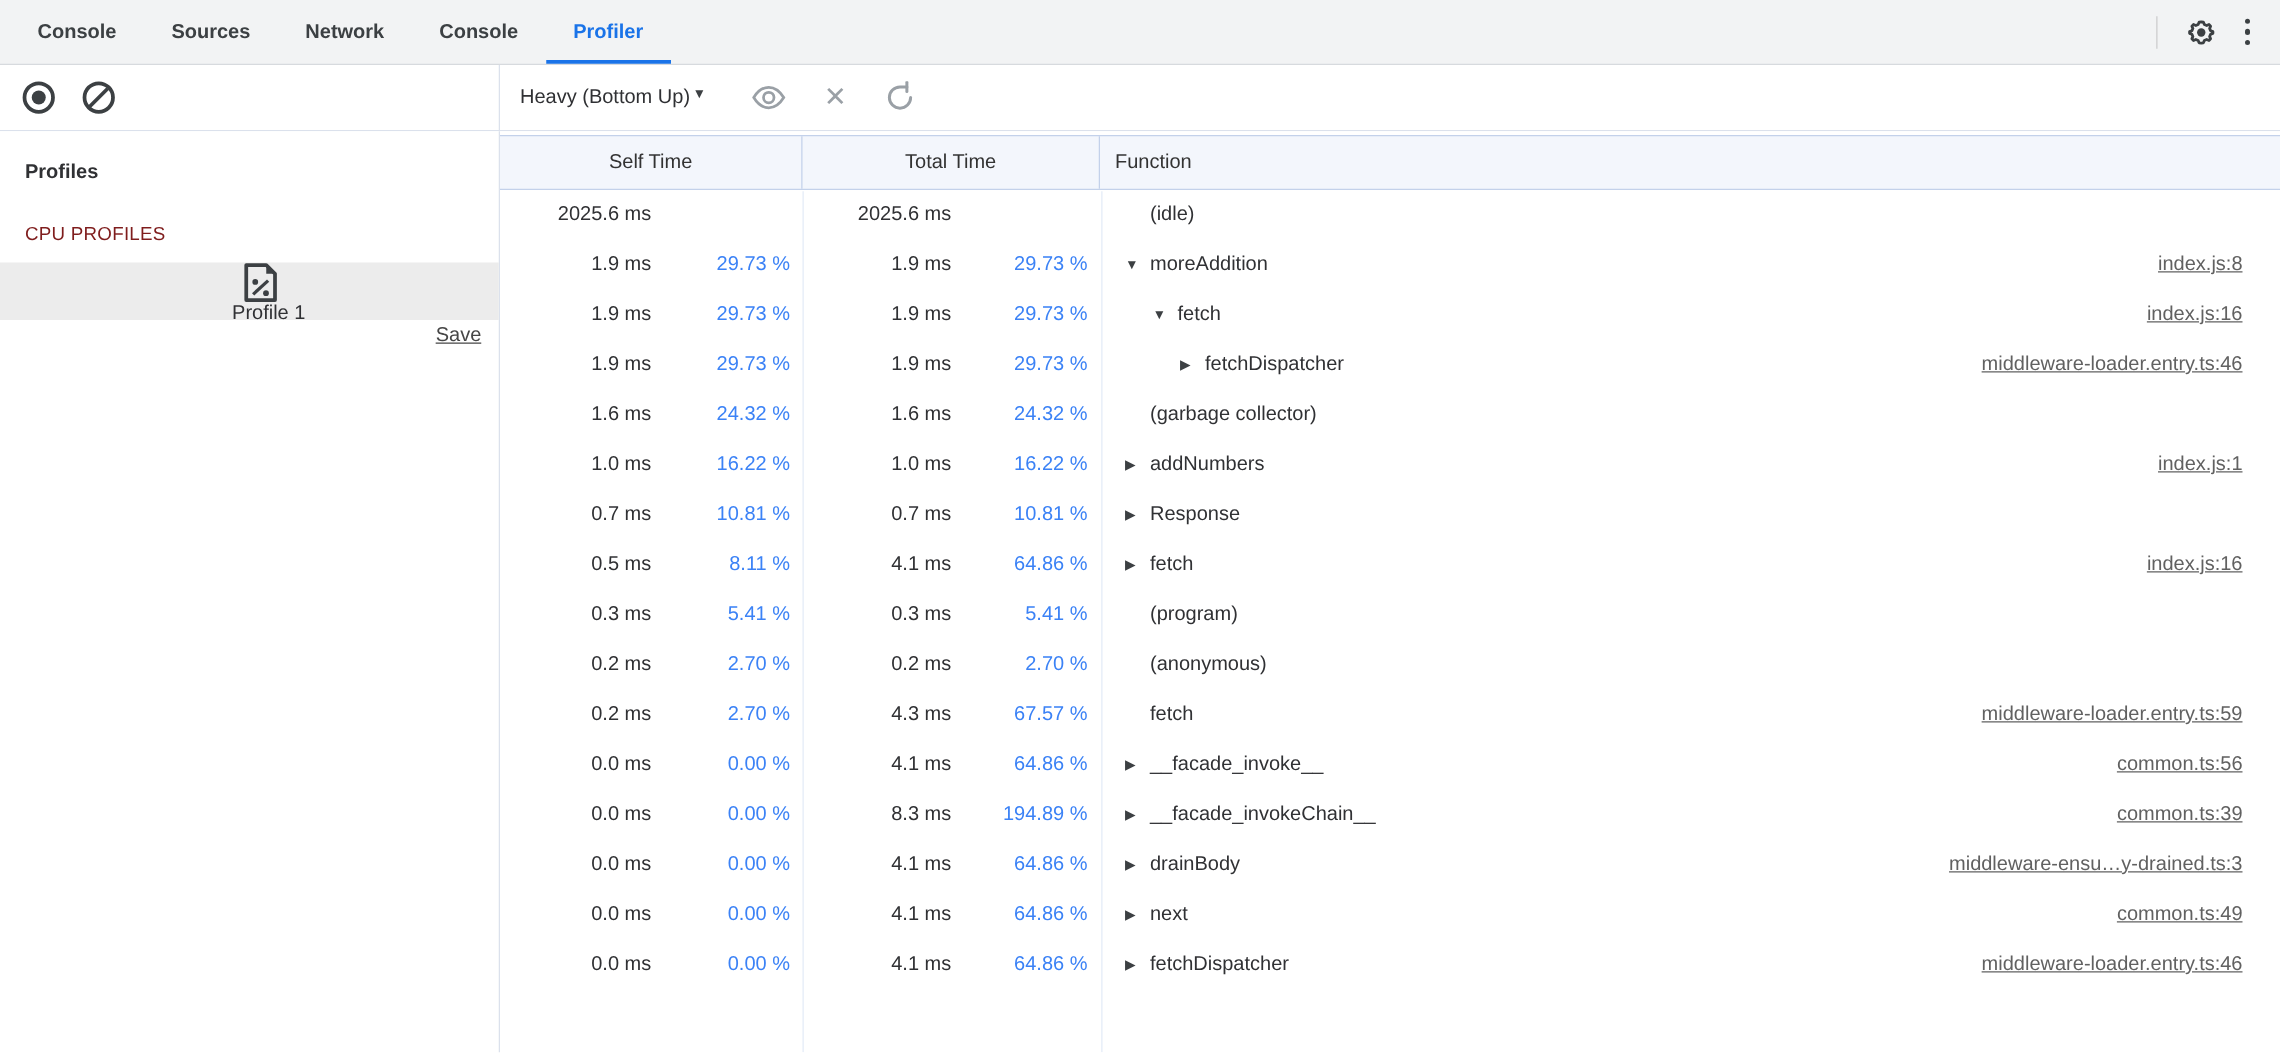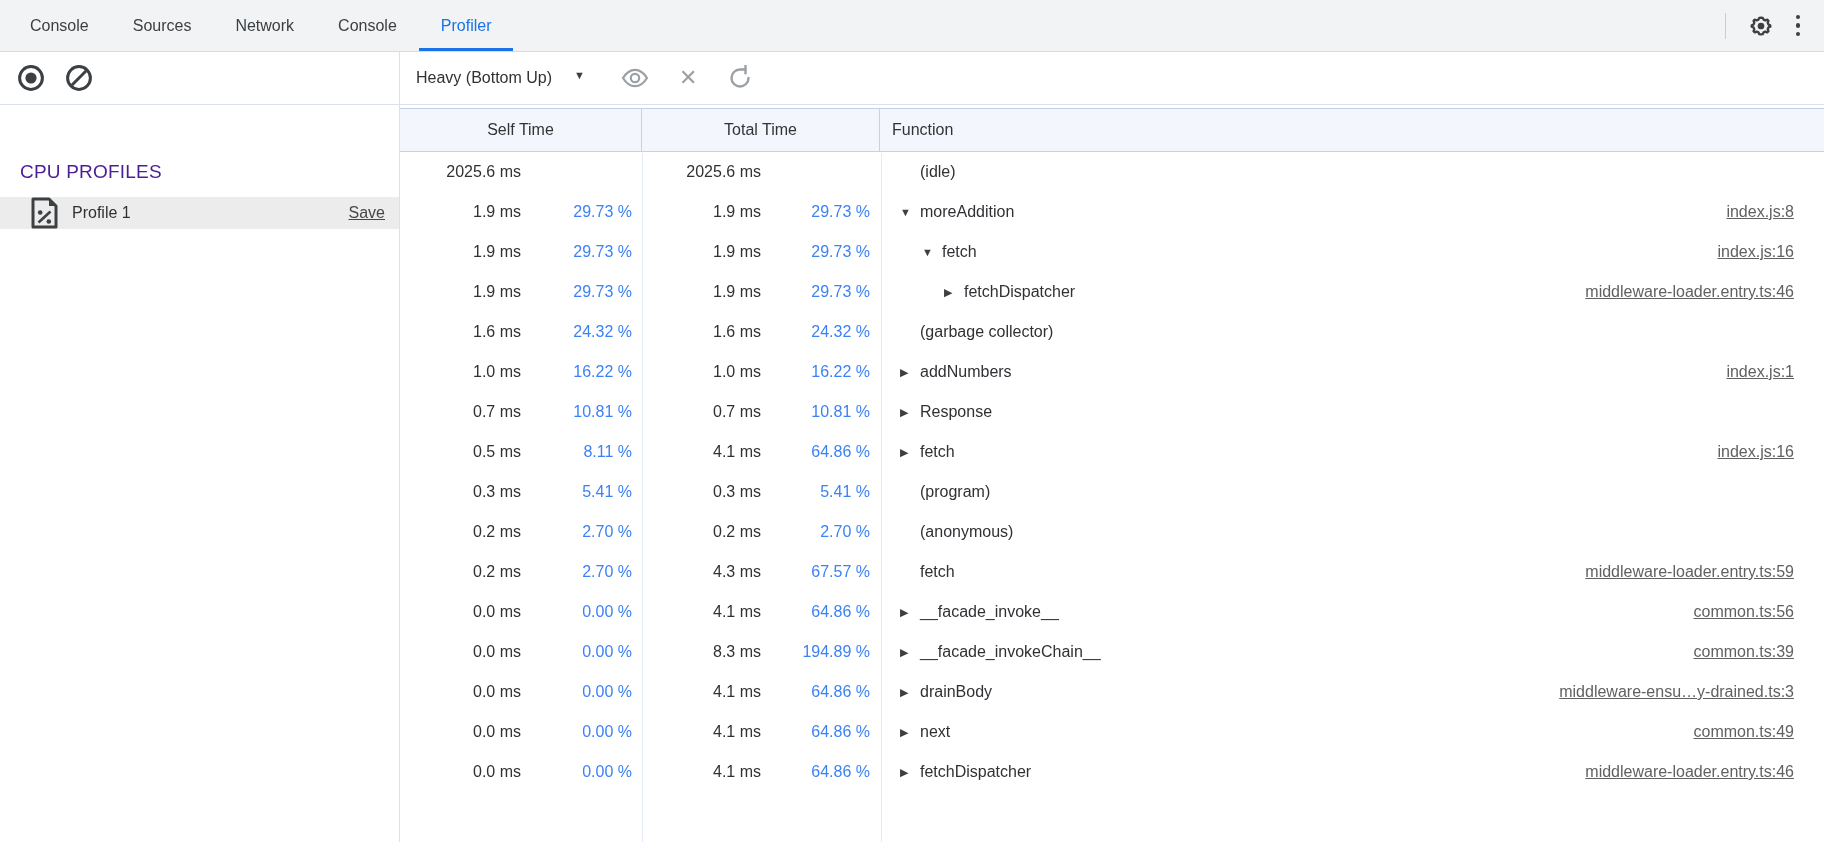--- a/index.html
+++ b/index.html
@@ -1,43 +1,43 @@
 <!DOCTYPE html>
 <html><head>
 <meta charset="utf-8">
 <style>
   * { margin:0; padding:0; box-sizing:border-box; }
   html,body { width:1824px; height:842px; background:#fff; font-family:"Liberation Sans", sans-serif; color:#303134; overflow:hidden; }
 
   
   .tabbar { height:52px; background:#f2f3f4; border-bottom:1px solid #d7dade; display:flex; align-items:stretch; padding-left:8px; }
-  .tab { display:flex; align-items:center; padding:0 22px; font-size:16px; color:#3c4043; cursor:default; }
+  .tab { display:flex; align-items:center; padding:0 22px; font-size:16px; color:#3c4043; cursor:default;font-weight:bold; }
   .tab.active { color:#1a73e8; box-shadow: inset 0 -3px 0 #1a73e8; }
   .tabbar-right { margin-left:auto; display:flex; align-items:center; gap:22px; padding-right:24px; }
   .tb-divider { width:1px; height:26px; background:#ccc; }
   .gear { width:26px; height:26px; color:#3c4043; }
   .kebab { display:flex; flex-direction:column; gap:4px; padding:4px 6px; }
   .kebab i { width:4.5px; height:4.5px; border-radius:50%; background:#3c4043; }
 
   
   .workspace { display:grid; grid-template-columns:400px 1fr; grid-template-rows:53px 1fr; height:790px; }
   .tb-left { border-right:1px solid #dbe1ec; border-bottom:1px solid #dbe1ec; display:flex; align-items:center; gap:20px; padding-left:17px; background:#fff; }
   .tb-right { border-bottom:1px solid #dbe1ec; display:flex; align-items:center; padding-left:16px; background:#fff; }
   .icon-btn { background:none; border:none; display:flex; align-items:center; justify-content:center; cursor:pointer; padding:0; }
 
-  .view-select { display:flex; gap:22px; font-size:16px; color:#303134; background:none; border:none; cursor:pointer; }
+  .view-select { display:flex; gap:2px; font-size:16px; color:#303134; background:none; border:none; cursor:pointer; }
   .sel-caret { font-size:11px; color:#3c4043; }
   .toolbar-icons { display:flex; align-items:center; gap:30px; margin-left:36px; }
   .x-glyph { font-size:22px; color:#9aa0a6; line-height:1; }
 
   
   .sidebar { border-right:1px solid #dbe1ec; background:#fff; padding-top:24px; }
   .sb-heading { font-size:16px; color:#303134; margin:0 0 0 20px; }
-  .sb-section { font-size:19px; color:#4c1d95; margin:32px 0 0 20px; letter-spacing:.2px; }
-  .profile-row { margin-top:14px; height:32px; background:#ececec; display:flex; align-items:center; padding:0 14px 0 31px; }
+  .sb-section { font-size:15px; color:#7f1d1d; margin:32px 0 0 20px; letter-spacing:.2px; }
+  .profile-row { margin-top:14px; height:46px; background:#ececec; display:flex; align-items:center; padding:0 14px 0 31px;flex-direction:column; }
   .profile-icon { width:27px; height:32px; color:#3c4043; flex:0 0 auto; }
   .profile-name { font-size:16px; color:#303134; margin-left:14px; }
   .save-link { margin-left:auto; font-size:16px; color:#464646; text-decoration:underline; cursor:pointer; }
 
   
   .content { position:relative; background:#fff; overflow:hidden; }
   .grid-header { margin-top:3px; height:44px; display:grid; grid-template-columns:242px 238px 1fr; background:#f3f6fc; border-top:1px solid #c3d1ea; border-bottom:1px solid #c3d1ea; }
   .hcell { font-size:16px; color:#333; line-height:42px; }
   .hcell.c-time { text-align:center; border-right:1px solid #c3d1ea; }
   .hcell.c-fn { padding-left:12px; }
@@ -117,20 +117,21 @@
       <button class="icon-btn">
         <svg width="26" height="26" viewBox="0 0 26 26">
           <path d="M21.5 13 A8.5 8.5 0 1 1 13 4.5 L 18.5 4.5" fill="none" stroke="#9aa0a6" stroke-width="2.4" stroke-linecap="round"></path>
           <path d="M18.5 0.8 L 18.5 8.2" fill="none" stroke="#9aa0a6" stroke-width="2.4" stroke-linecap="round"></path>
         </svg>
       </button>
     </div>
   </div>
 
   <aside class="sidebar">
+    <h2 class="sb-heading">Profiles</h2>
     <div class="sb-section">CPU PROFILES</div>
     <div class="profile-row">
       <svg class="profile-icon" viewBox="0 0 27 32">
         <path d="M2 2 H18 L25 9 V30 H2 Z" fill="none" stroke="#3c4043" stroke-width="3" stroke-linejoin="round"></path>
         <path d="M18 2 L18 9 L25 9 Z" fill="#3c4043"></path>
         <circle cx="9.2" cy="15.5" r="2.3" fill="#3c4043"></circle>
         <circle cx="17.8" cy="24.5" r="2.3" fill="#3c4043"></circle>
         <line x1="7.5" y1="25.5" x2="19.5" y2="14.5" stroke="#3c4043" stroke-width="2.6"></line>
       </svg>
       <span class="profile-name">Profile 1</span>

